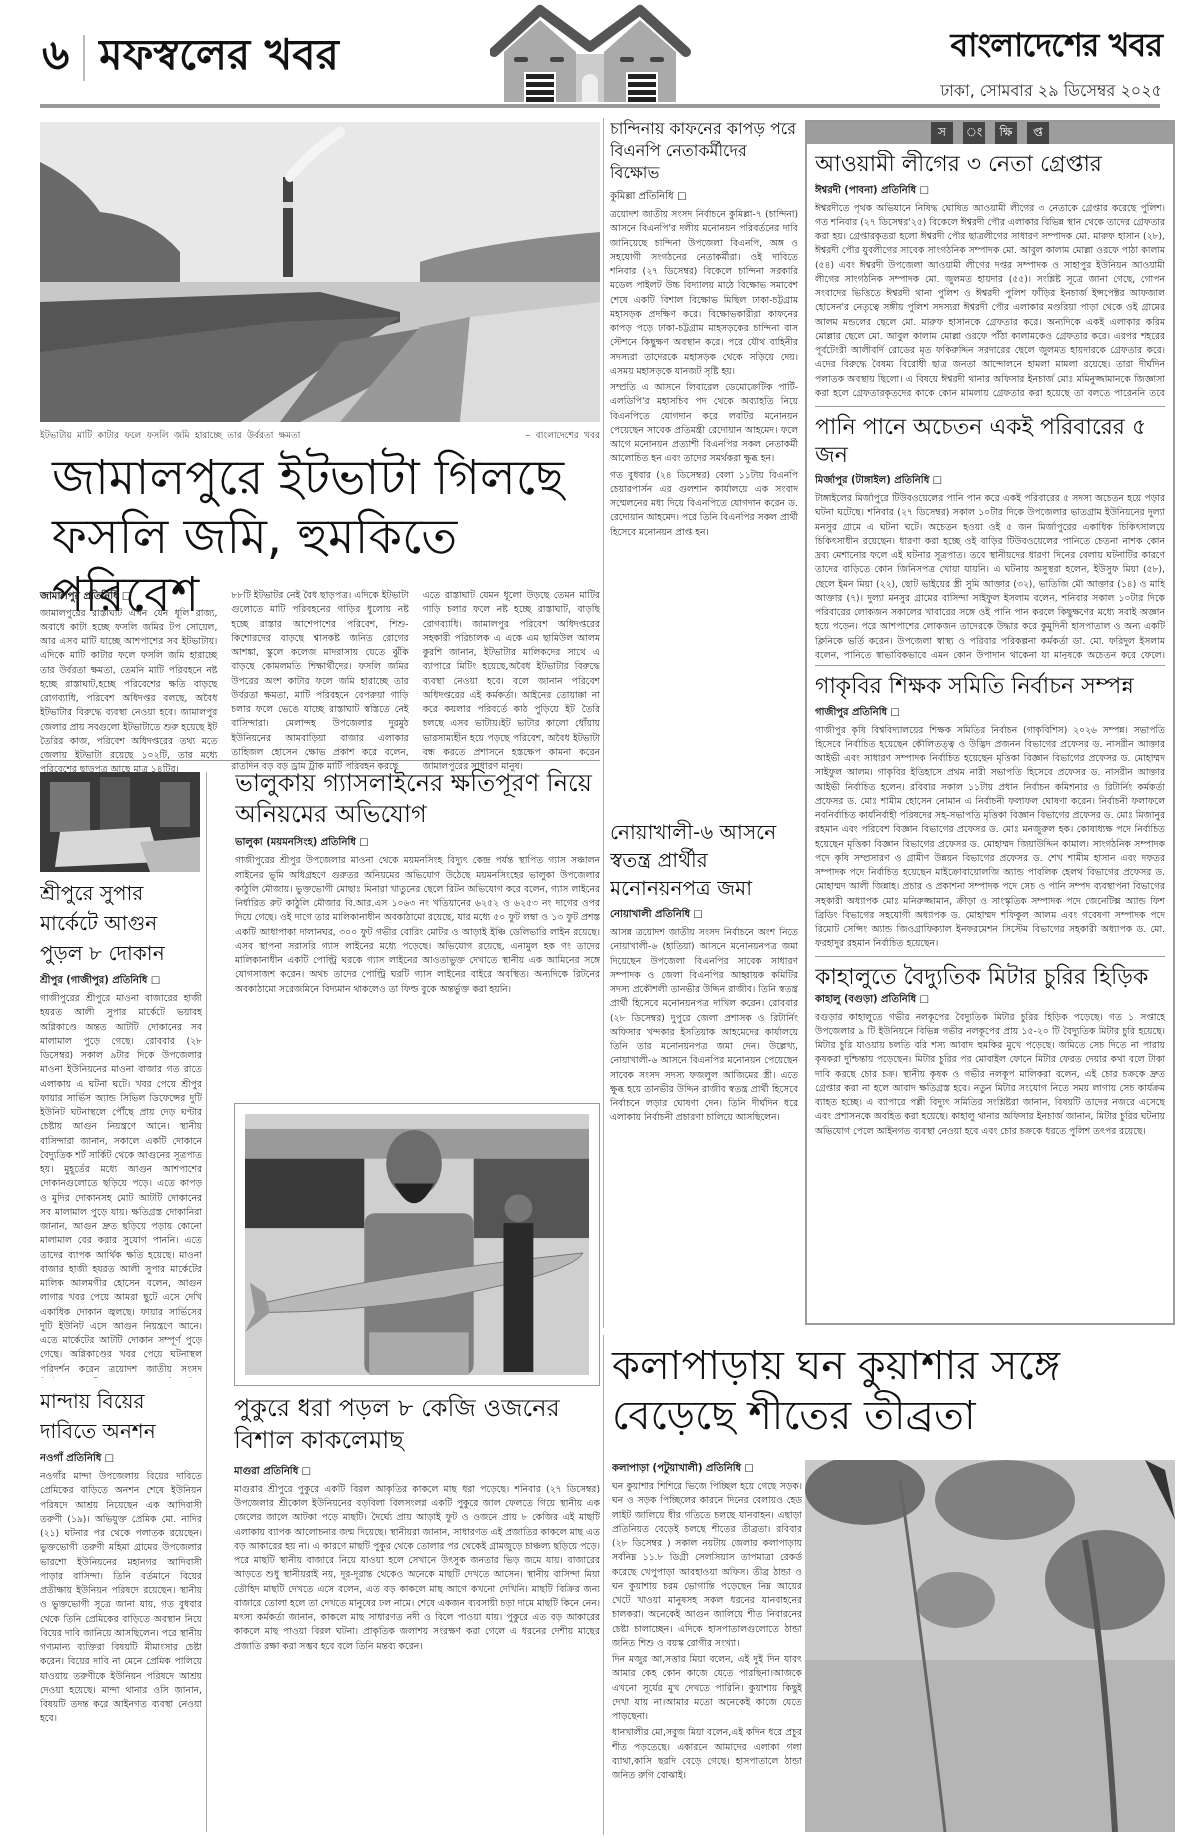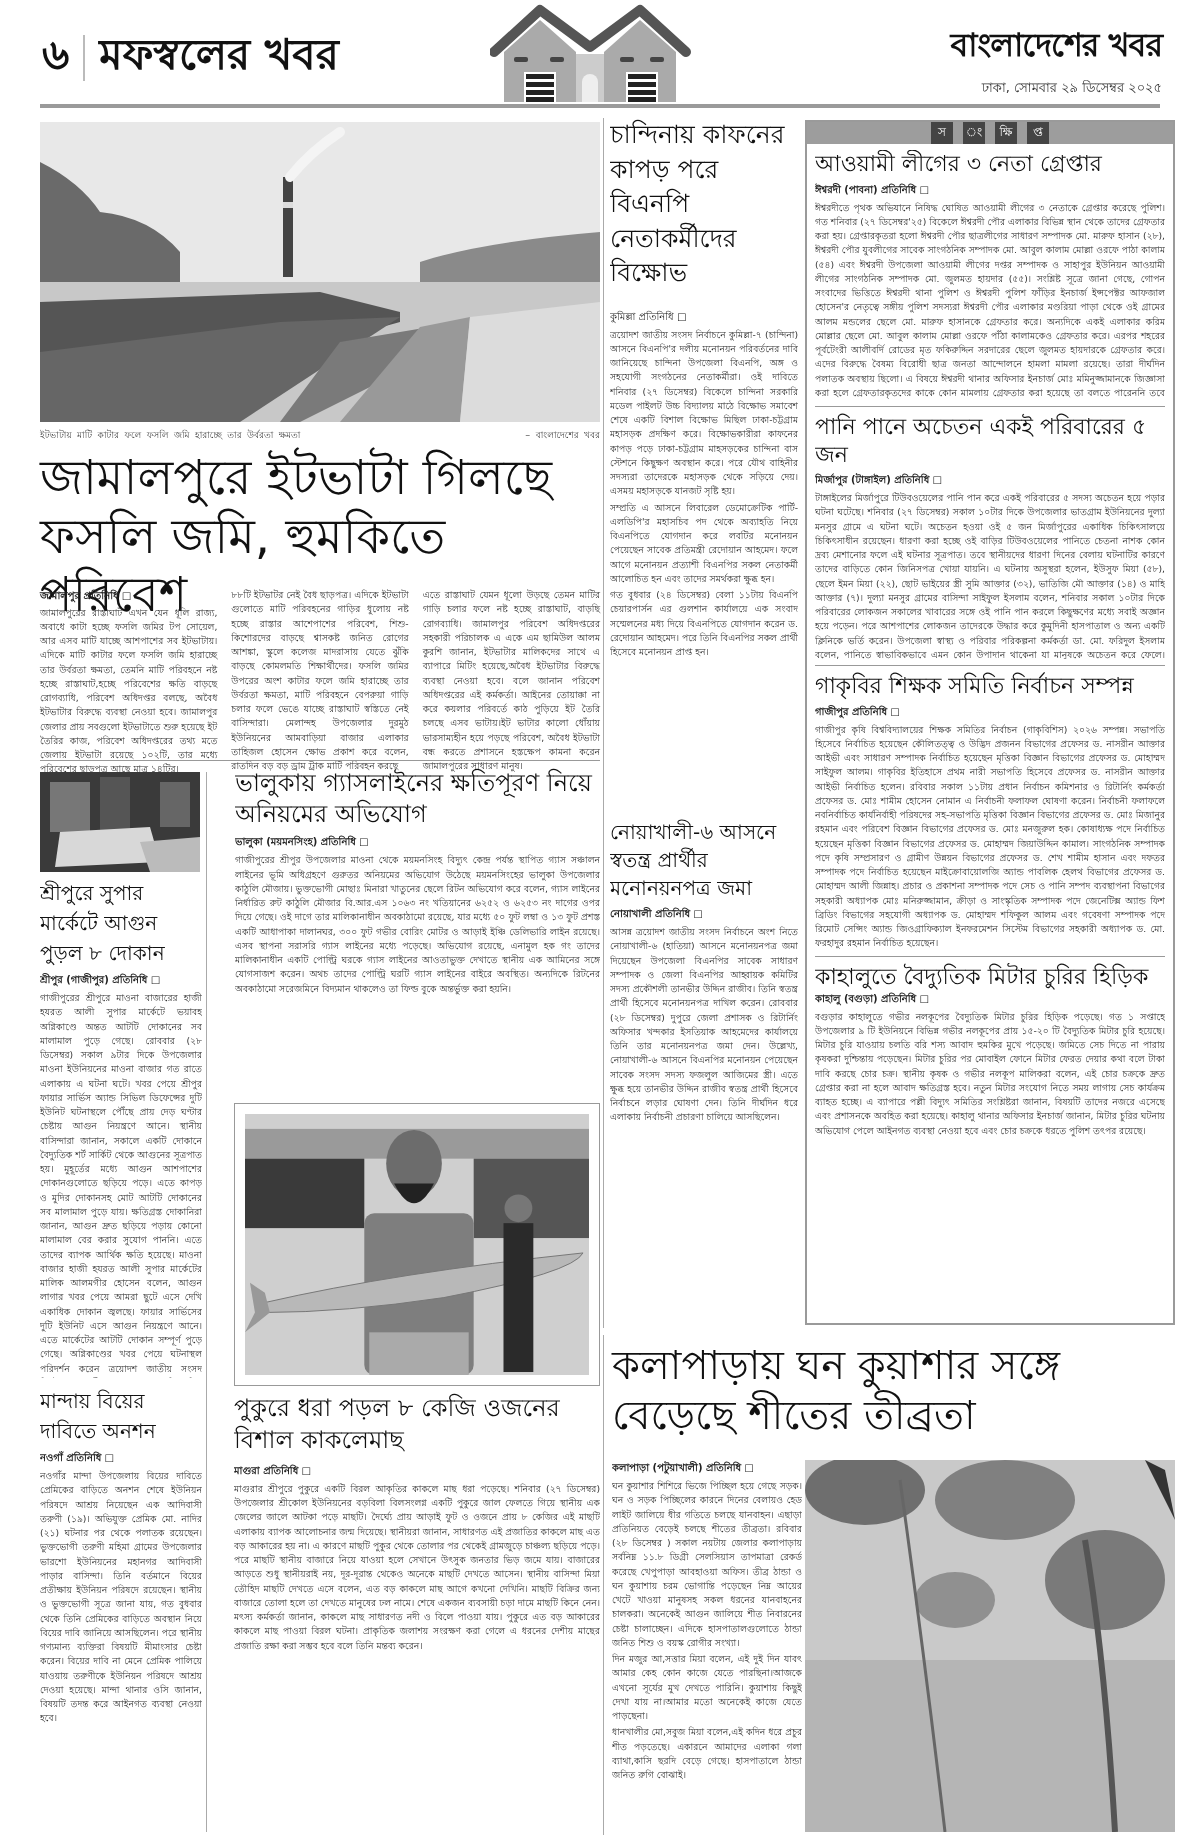--- a/index.html
+++ b/index.html
@@ -2,21 +2,21 @@
 <html><head>
 <meta charset="utf-8">
 <style>
   * { box-sizing: border-box; margin: 0; padding: 0; }
   body { width: 1200px; height: 1842px; background: #fff; font-family: "DejaVu Sans", sans-serif; color: #222; position: relative; overflow: hidden; }
   .abs { position: absolute; }
   .masthead-left { left: 42px; top: 22px; font-size: 42px; font-family: "DejaVu Serif", serif; font-weight: bold; color: #111; display: flex; align-items: center; gap: 14px; }
   .masthead-left .sep { width: 2px; height: 46px; background: #bbb; display: inline-block; }
   .masthead-right { right: 38px; top: 20px; text-align: right; }
   .brand { font-size: 32px; font-weight: bold; font-family: "DejaVu Sans", sans-serif; color: #111; letter-spacing: -1px; }
-  .dateline { font-size: 13px; color: #333; margin-top: 4px; }
+  .dateline { font-size: 16px; color: #333; margin-top: 4px; }
   .house-logo { left: 490px; top: 2px; width: 250px; height: 100px; }
   .rule-top { left: 40px; top: 104px; width: 1120px; height: 4px; background: #9a9a9a; }
   .photo { background: linear-gradient(180deg, #e9e9e9 0%, #d3d3d3 45%, #7f7f7f 70%, #5a5a5a 100%); overflow: hidden; }
   .photo svg { width: 100%; height: 100%; display: block; }
   .caption { font-size: 9px; color: #444; font-family: Liberation Mono, monospace; }
   .headline { font-family: "DejaVu Sans", sans-serif; color: #111; line-height: 1.25; font-weight: normal; }
   .byline { font-size: 10px; font-weight: bold; color: #222; margin-bottom: 2px; }
   .byline::after { content: " \25A1"; font-weight: normal; }
   .body-text { font-size: 9.2px; line-height: 1.55; color: #333; text-align: justify; }
   .body-text p { margin-bottom: 2px; }
@@ -81,21 +81,21 @@
     <polygon points="300,220 420,200 400,230 260,300 240,300" fill="#7a7a7a"></polygon>
     <polygon points="380,205 430,195 420,300 300,300" fill="#999"></polygon>
     <polygon points="430,195 560,180 560,300 420,300" fill="#dcdcdc"></polygon>
   </svg>
 </div>
 <div class="abs caption" style="left:40px; top:428px; width:560px; display:flex; justify-content:space-between;">
   <span>ইটভাটায় মাটি কাটার ফলে ফসলি জমি হারাচ্ছে তার উর্বরতা ক্ষমতা</span>
   <span>– বাংলাদেশের খবর</span>
 </div>
 
-<div class="abs headline" style="left:40px; top:448px; width:560px; font-size:48px; line-height:1.22;">
+<div class="abs headline" style="left:52px; top:448px; width:560px; font-size:48px; line-height:1.22;">
   <div>জামালপুরে ইটভাটা গিলছে</div>
   <div>ফসলি জমি, হুমকিতে পরিবেশ</div>
 </div>
 
 <div class="abs" style="left:40px; top:588px; width:560px;">
   <div class="cols3">
     <div class="body-text">
       <div class="byline">জামালপুর প্রতিনিধি</div>
       <p>জামালপুরের রাস্তাঘাট এখন যেন ধূলি রাজ্য, অবাধে কাটা হচ্ছে ফসলি জমির টপ সোয়েল, আর এসব মাটি যাচ্ছে আশপাশের সব ইটভাটায়। এদিকে মাটি কাটার ফলে ফসলি জমি হারাচ্ছে তার উর্বরতা ক্ষমতা, তেমনি মাটি পরিবহনে নষ্ট হচ্ছে রাস্তাঘাট,হচ্ছে পরিবেশের ক্ষতি বাড়ছে রোগব্যাধি, পরিবেশ অধিদপ্তর বলছে, অবৈধ ইটভাটার বিরুদ্ধে ব্যবস্থা নেওয়া হবে। জামালপুর জেলার প্রায় সবগুলো ইটভাটাতে শুরু হয়েছে ইট তৈরির কাজ, পরিবেশ অধিদপ্তরের তথ্য মতে জেলায় ইটভাটা রয়েছে ১০২টি, তার মধ্যে পরিবেশের ছাড়পত্র আছে মাত্র ১৪টির।</p>
     </div>
@@ -103,21 +103,21 @@
       <p>৮৮টি ইটভাটর নেই বৈধ ছাড়পত্র। এদিকে ইটভাটা গুলোতে মাটি পরিবহনের গাড়ির ধুলোয় নষ্ট হচ্ছে রাস্তার আশেপাশের পরিবেশ, শিশু-কিশোরদের বাড়ছে শ্বাসকষ্ট জনিত রোগের আশঙ্কা, স্কুলে কলেজ মাদরাসায় যেতে ঝুঁকি বাড়ছে কোমলমতি শিক্ষার্থীদের। ফসলি জমির উপরের অংশ কাটার ফলে জমি হারাচ্ছে তার উর্বরতা ক্ষমতা, মাটি পরিবহনে বেপরুয়া গাড়ি চলার ফলে ভেঙে যাচ্ছে রাস্তাঘাট স্বস্তিতে নেই বাসিন্দারা। মেলান্দহ উপজেলার দুরমুঠ ইউনিয়নের আমবাড়িয়া বাজার এলাকার তাহিজল হোসেন ক্ষোভ প্রকাশ করে বলেন, রাতদিন বড় বড় ড্রাম ট্রাক মাটি পরিবহন করছে</p>
     </div>
     <div class="body-text">
       <p>এতে রাস্তাঘাট যেমন ধূলো উড়ছে তেমন মাটির গাড়ি চলার ফলে নষ্ট হচ্ছে রাস্তাঘাট, বাড়ছি রোগব্যাধি। জামালপুর পরিবেশ অধিদপ্তরের সহকারী পরিচালক এ একে এম ছামিউল আলম কুরশি জানান, ইটভাটার মালিকদের সাথে এ ব্যাপারে মিটিং হয়েছে,অবৈধ ইটভাটার বিরুদ্ধে ব্যবস্থা নেওয়া হবে। বলে জানান পরিবেশ অধিদপ্তরের এই কর্মকর্তা। আইনের তোয়াক্কা না করে কয়লার পরিবর্তে কাঠ পুড়িয়ে ইট তৈরি চলছে এসব ভাটায়।ইট ভাটার কালো ধোঁয়ায় ভারসাম্যহীন হয়ে পড়ছে পরিবেশ, অবৈধ ইটভাটা বন্ধ করতে প্রশাসনে হস্তক্ষেপ কামনা করেন জামালপুরের সাধারণ মানুষ।</p>
     </div>
   </div>
 </div>
 <div class="abs hrule" style="left:40px; top:760px; width:560px;"></div>
 
 <div class="abs" style="left:610px; top:118px; width:188px; height:690px; overflow:hidden;">
-  <div class="headline" style="font-size:25px; line-height:1.38; margin-bottom:18px;">চান্দিনায় কাফনের কাপড় পরে বিএনপি নেতাকর্মীদের বিক্ষোভ</div>
+  <div class="headline" style="font-size:16px; line-height:1.38; margin-bottom:4px;">চান্দিনায় কাফনের কাপড় পরে বিএনপি নেতাকর্মীদের বিক্ষোভ</div>
   <div class="byline" style="font-weight:normal;">কুমিল্লা প্রতিনিধি</div>
   <div class="body-text">
     <p>ত্রয়োদশ জাতীয় সংসদ নির্বাচনে কুমিল্লা-৭ (চান্দিনা) আসনে বিএনপি'র দলীয় মনোনয়ন পরিবর্তনের দাবি জানিয়েছে চান্দিনা উপজেলা বিএনপি, অঙ্গ ও সহযোগী সংগঠনের নেতাকর্মীরা। ওই দাবিতে শনিবার (২৭ ডিসেম্বর) বিকেলে চান্দিনা সরকারি মডেল পাইলট উচ্চ বিদ্যালয় মাঠে বিক্ষোভ সমাবেশ শেষে একটি বিশাল বিক্ষোভ মিছিল ঢাকা-চট্টগ্রাম মহাসড়ক প্রদক্ষিণ করে। বিক্ষোভকারীরা কাফনের কাপড় পড়ে ঢাকা-চট্টগ্রাম মাহসড়কের চান্দিনা বাস স্টেশনে কিছুক্ষণ অবস্থান করে। পরে যৌথ বাহিনীর সদস্যরা তাদেরকে মহাসড়ক থেকে সড়িয়ে দেয়। এসময় মহাসড়কে যানজট সৃষ্টি হয়।</p>
     <p>সম্প্রতি এ আসনে লিবারেল ডেমোক্রেটিক পার্টি-এলডিপি'র মহাসচিব পদ থেকে অব্যাহতি নিয়ে বিএনপিতে যোগদান করে লবটির মনোনয়ন পেয়েছেন সাবেক প্রতিমন্ত্রী রেদোয়ান আহমেদ। ফলে আগে মনোনয়ন প্রত্যাশী বিএনপির সকল নেতাকর্মী আলোচিত হন এবং তাদের সমর্থকরা ক্ষুব্ধ হন।</p>
     <p>গত বুধবার (২৪ ডিসেম্বর) বেলা ১১টায় বিএনপি চেয়ারপার্সন এর গুলশান কার্যালয়ে এক সংবাদ সম্মেলনের মধ্য দিয়ে বিএনপিতে যোগদান করেন ড. রেদোয়ান আহমেদ। পরে তিনি বিএনপির সকল প্রার্থী হিসেবে মনোনয়ন প্রাপ্ত হন।</p>
   </div>
 </div>
 
 <div class="abs" style="left:610px; top:818px; width:188px; height:510px; overflow:hidden;">
   <div class="headline" style="font-size:20px; line-height:1.4; margin-bottom:4px;">নোয়াখালী-৬ আসনে স্বতন্ত্র প্রার্থীর মনোনয়নপত্র জমা</div>

